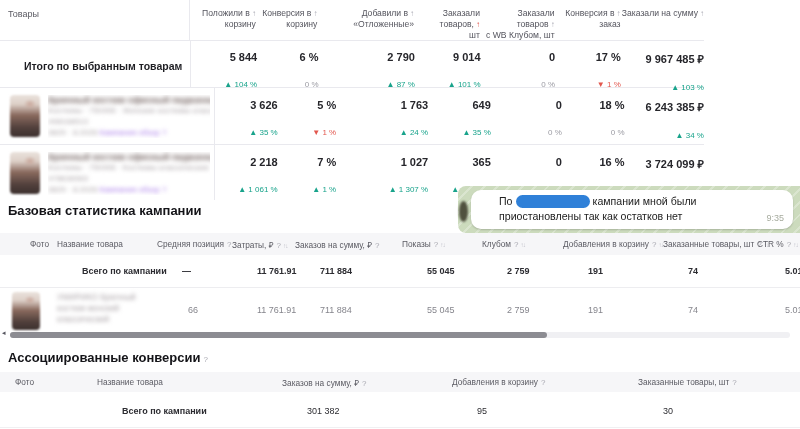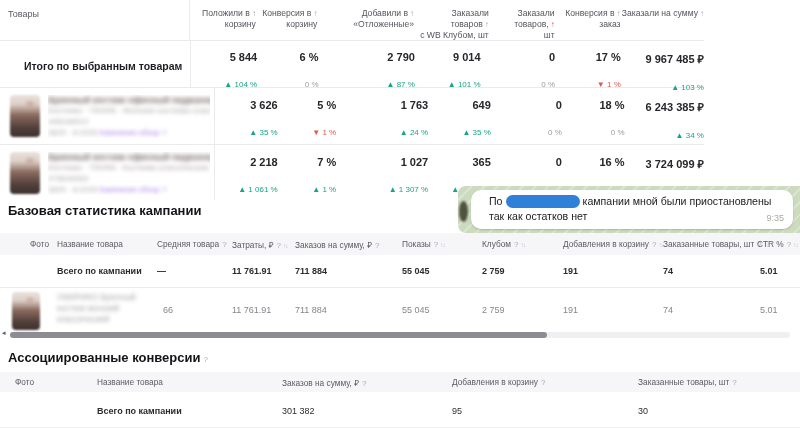--- a/index.html
+++ b/index.html
@@ -40,40 +40,40 @@
   .p-sub { font-size:8px; color:#a9a2a6; line-height:11px; filter:blur(2.2px); white-space:nowrap; }
   .p-link { color:#a678e8; }
 
   
   .chat { position:absolute; left:458px; top:186px; width:342px; height:47px; z-index:30;
     background-color:#ccdbbd;
     background-image:repeating-linear-gradient(135deg, rgba(255,255,255,.28) 0 2px, rgba(0,0,0,0) 2px 9px);
     border-radius:8px 0 0 8px; }
   .chat-notch { position:absolute; left:1px; top:15px; width:9px; height:21px; background:#50513f; border-radius:50%; filter:blur(1px); }
   .bubble { position:absolute; left:13px; top:4px; width:322px; height:39px; background:#fff; border-radius:10px;
-    box-shadow:0 1px 2px rgba(0,0,0,.18); padding:4px 18px; font-size:10.6px; line-height:15px; color:#222; }
+    box-shadow:0 1px 2px rgba(0,0,0,.18); padding:4px 28px; font-size:10.6px; line-height:15px; color:#222; }
   .redact { display:inline-block; width:74px; height:13px; background:#2f80d8; border-radius:7px; vertical-align:-3px; filter:blur(.7px); margin:0 3px; }
   .chat-time { position:absolute; right:9px; bottom:3px; font-size:9px; color:#a6ab9e; }
 
   
   .section-heading { position:absolute; left:8px; font-size:13px; font-weight:700; color:#141418; }
   .h-campaign { top:203px; }
   .h-assoc { top:350px; }
   .q { color:#a8a8b0; font-size:8px; margin-left:3px; font-weight:400; }
   .mini-arrows { color:#c3c3cc; font-size:6.5px; margin-left:2px; letter-spacing:-1px; }
   .gray-head { position:absolute; left:0; width:800px; background:#f6f6f8; }
   .bs-head { top:233px; height:22px; }
   .as-head { top:372px; height:20px; }
   .hcell { position:absolute; top:6px; font-size:8.3px; color:#5b5b63; white-space:nowrap; }
   .as-head .hcell { top:5px; }
   .brow { position:absolute; left:0; width:800px; }
   .bs-row1 { top:255px; height:32px; }
   .bs-row2 { top:287px; height:44px; border-top:1px solid #ededf0; }
   .as-row  { top:392px; height:36px; }
-  .bcell { position:absolute; font-size:9px; color:#2c2c31; white-space:nowrap; }
+  .bcell { position:absolute; font-size:9px; color:#2c2c31; white-space:nowrap;margin-left:25px; }
   .bs-row1 .bcell { top:11px; font-weight:700; }
   .bs-row2 .bcell { top:17px; color:#85858c; }
   .as-row .bcell { top:14px; }
   .bname { font-weight:700; }
   .bs-thumb { position:absolute; left:12px; top:4px; width:28px; height:38px; border-radius:4px;
     background:
       radial-gradient(ellipse 8px 6px at 18px 8px, #c9a79b 0%, rgba(201,167,155,0) 70%),
       linear-gradient(180deg,#eae2dc 0%,#ddd0c8 22%,#8a6a5e 48%,#51403c 78%,#3c302e 100%);
     filter:blur(1.1px); }
   .bname-blur { position:absolute; left:57px; top:4px; width:95px; font-size:8.3px; line-height:11px; color:#a9a2a6; filter:blur(2.2px); }
@@ -99,27 +99,27 @@
         <div>корзину</div>
       </div>
       <div class="tcol c1 th">
         <div><span>Конверсия в</span><span class="sarr">↑</span></div>
         <div>корзину</div>
       </div>
       <div class="tcol c2 th">
         <div><span>Добавили в</span><span class="sarr">↑</span></div>
         <div>«Отложенные»</div>
       </div>
+      <div class="tcol c3 th">
+        <div><span>Заказали товаров,</span><span class="sarr active">↑</span></div>
+        <div>шт</div>
+      </div>
       <div class="tcol c4 th">
         <div><span>Заказали товаров</span><span class="sarr">↑</span></div>
         <div>с WB Клубом, шт</div>
-      </div>
-      <div class="tcol c3 th">
-        <div><span>Заказали товаров,</span><span class="sarr active">↑</span></div>
-        <div>шт</div>
       </div>
       <div class="tcol c5 th">
         <div><span>Конверсия в</span><span class="sarr">↑</span></div>
         <div>заказ</div>
       </div>
       <div class="tcol c6 th">
         <div><span>Заказали на сумму</span><span class="sarr">↑</span></div>
       </div>
     </div>
 
@@ -238,21 +238,21 @@
           <div class="delta up">▲ 1 421 %</div>
         </div>
     </div>
   </div>
 
   <div class="section-heading h-campaign">Базовая статистика кампании</div>
 
   <div class="gray-head bs-head">
     <span class="hcell" style="left:30px">Фото</span>
     <span class="hcell" style="left:57px">Название товара</span>
-    <span class="hcell" style="left:157px"><span>Средняя товара</span><span class="q">?</span></span>
+    <span class="hcell" style="left:157px"><span>Средняя позиция</span><span class="q">?</span></span>
     <span class="hcell" style="left:232px"><span>Затраты, ₽</span><span class="q">?</span><span class="mini-arrows">↑↓</span></span>
     <span class="hcell" style="left:295px"><span>Заказов на сумму, ₽</span><span class="q">?</span></span>
     <span class="hcell" style="left:402px"><span>Показы</span><span class="q">?</span><span class="mini-arrows">↑↓</span></span>
     <span class="hcell" style="left:482px"><span>Клубом</span><span class="q">?</span><span class="mini-arrows">↑↓</span></span>
     <span class="hcell" style="left:563px"><span>Добавления в корзину</span><span class="q">?</span><span class="mini-arrows">↑↓</span></span>
     <span class="hcell" style="left:663px"><span>Заказанные товары, шт</span><span class="q">?</span><span class="mini-arrows">↑↓</span></span>
     <span class="hcell" style="left:757px"><span>CTR %</span><span class="q">?</span><span class="mini-arrows">↑↓</span></span>
   </div>
 
   <div class="brow bs-row1">

